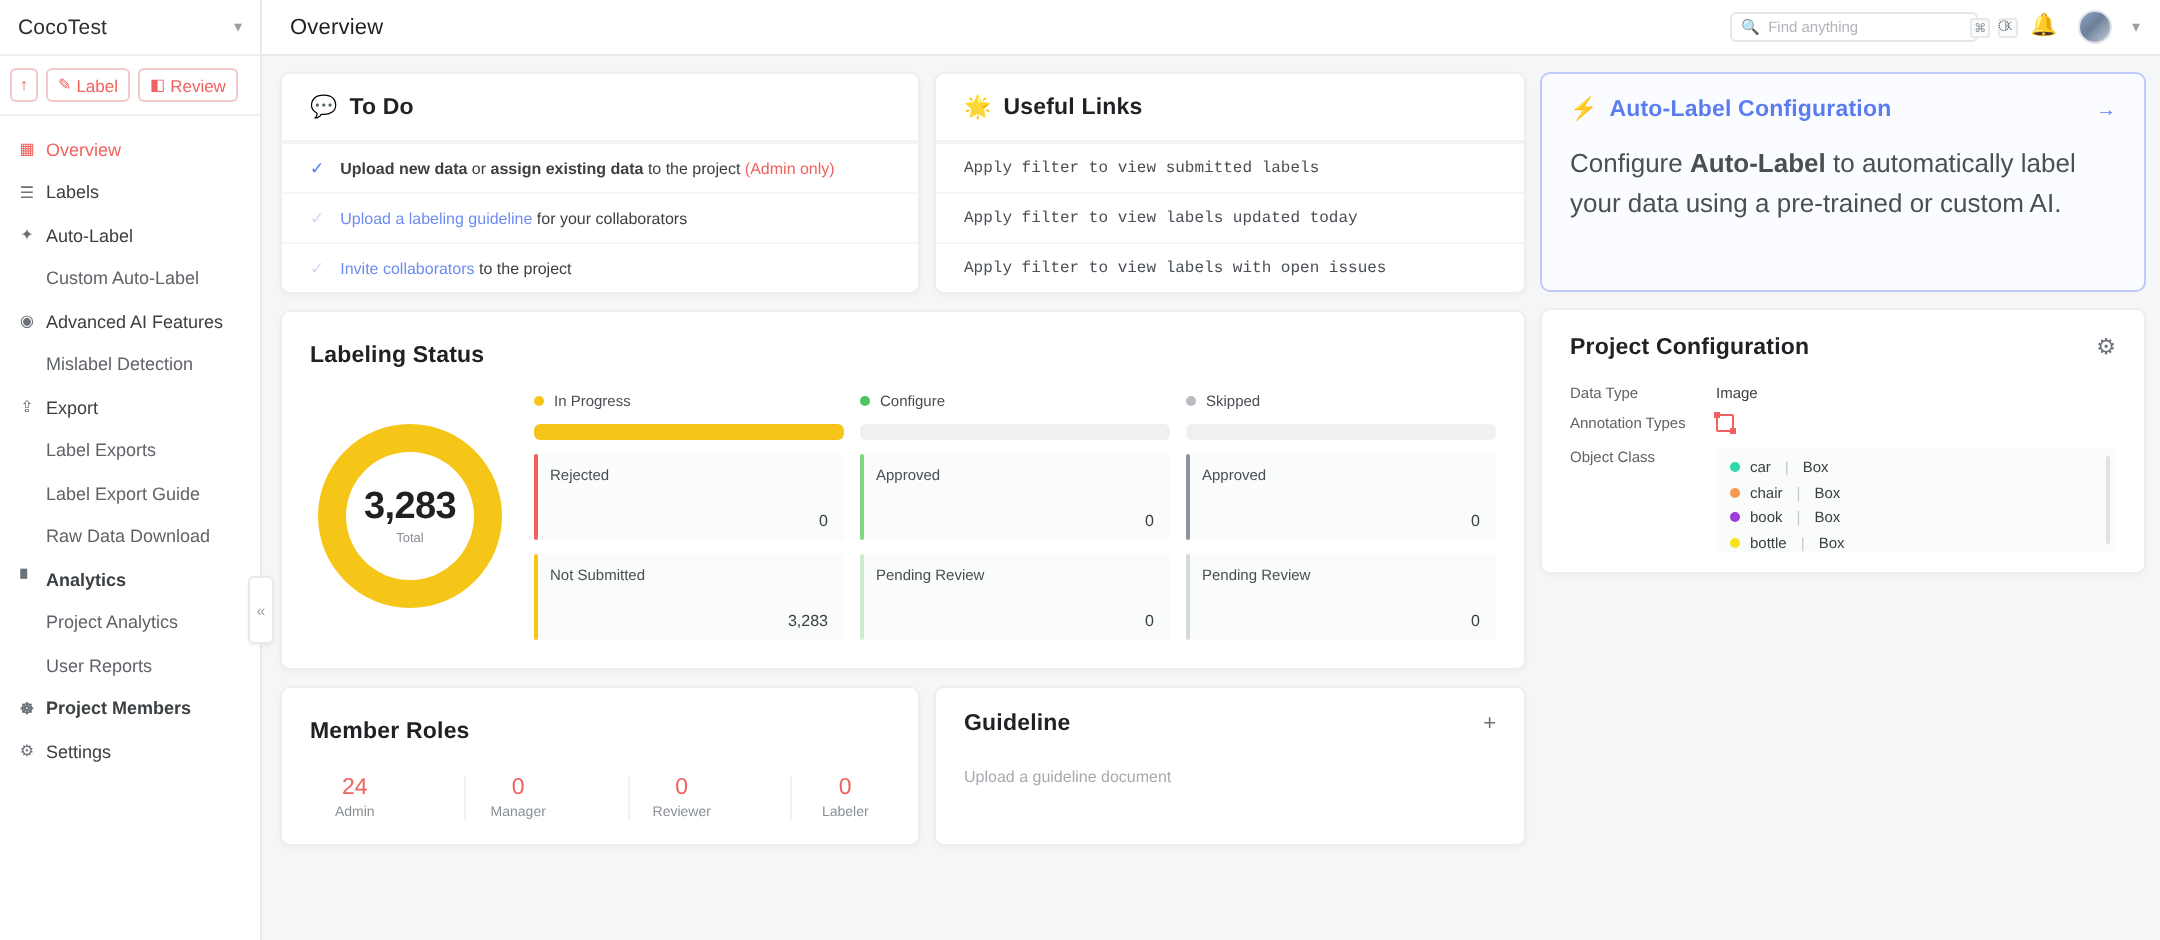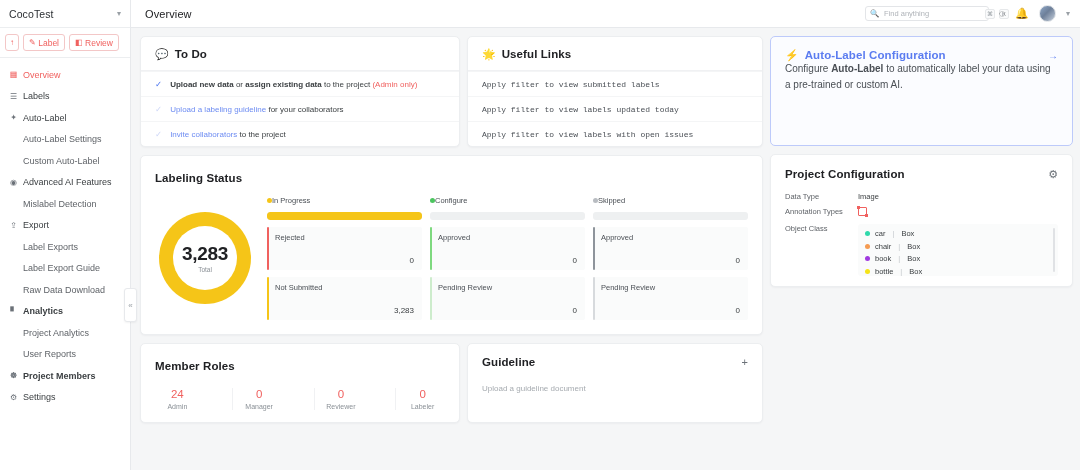--- a/index.html
+++ b/index.html
@@ -131,21 +131,21 @@
   .donut { position: relative; width: 92px; height: 92px; }
   .donut .hole {
     position: absolute; inset: 14px; background: #fff; border-radius: 50%;
     display: flex; flex-direction: column; align-items: center; justify-content: center;
   }
   .donut-total { font-size: 19px; font-weight: bold; color: #202124; letter-spacing: -.3px; }
   .donut-label { font-size: 6.5px; color: #8a9096; margin-top: 1px; }
 
   .stat-cols { flex: 1; display: flex; gap: 8px; min-width: 0; }
   .stat-col { flex: 1; min-width: 0; display: flex; flex-direction: column; gap: 7px; }
-  .legend { display: flex; align-items: center; gap: 0; font-size: 7.5px; color: #4a4f55; }
+  .legend { display: flex; align-items: center; gap: 5px; font-size: 7.5px; color: #4a4f55; }
   .dot { width: 5px; height: 5px; border-radius: 50%; flex: 0 0 5px; }
   .bar { height: 8px; border-radius: 3px; background: #eef0f1; overflow: hidden; }
   .bar > i { display: block; height: 100%; border-radius: 3px; }
   .sub-card {
     background: #fafbfb; border-radius: 2px; height: 43px; padding: 6px 8px 5px 8px;
     position: relative; display: flex; flex-direction: column; justify-content: space-between;
   }
   .sub-card::before {
     content: ""; position: absolute; left: 0; top: 0; bottom: 0; width: 2px; border-radius: 2px;
     background: var(--ac, #ddd);
@@ -154,21 +154,21 @@
   .sc-val { font-size: 8px; color: #3c4043; text-align: right; }
 
   
   .al-card {
     border: 1px solid #bdcafa; background: #fbfcff; border-radius: 5px;
     padding: 12px 14px 14px 14px; height: 110px;
   }
   .al-hd { display: flex; align-items: center; gap: 6px; }
   .al-title { font-size: 11.5px; font-weight: bold; color: #5b7cf0; letter-spacing: .1px; flex: 1; }
   .al-arrow { font-size: 10px; color: #5b7cf0; cursor: pointer; }
-  .al-desc { font-size: 10px; color: #4a4f55; line-height: 1.55; }
+  .al-desc { font-size: 13px; color: #4a4f55; line-height: 1.55; margin-top: 11px; }
 
   
   .pc-hd { display: flex; align-items: center; padding: 13px 14px 0 14px; }
   .pc-body { padding: 12px 14px 10px 14px; display: flex; flex-direction: column; gap: 6px; }
   .pc-row { display: flex; font-size: 7.5px; color: #5f6368; align-items: flex-start; }
   .pc-key { width: 73px; flex: 0 0 73px; color: #5f6368; }
   .pc-val { flex: 1; color: #3c4043; min-width: 0; }
   .ann-ic {
     display: inline-block; width: 9px; height: 9px; border: 1.6px solid #f0615f;
     border-radius: 1px; position: relative; background: #fff;
@@ -231,23 +231,20 @@
         <span class="n-ic">▦</span>
         <span>Overview</span>
       </div>
       <div class="nav-item">
         <span class="n-ic">☰</span>
         <span>Labels</span>
       </div>
       <div class="nav-item">
         <span class="n-ic">✦</span>
         <span>Auto-Label</span>
-      </div>
-      <div class="nav-item sub">
-        <span>Auto-Label Settings</span>
       </div>
       <div class="nav-item sub">
         <span>Custom Auto-Label</span>
       </div>
       <div class="nav-item">
         <span class="n-ic">◉</span>
         <span>Advanced AI Features</span>
       </div>
       <div class="nav-item sub">
         <span>Mislabel Detection</span>

